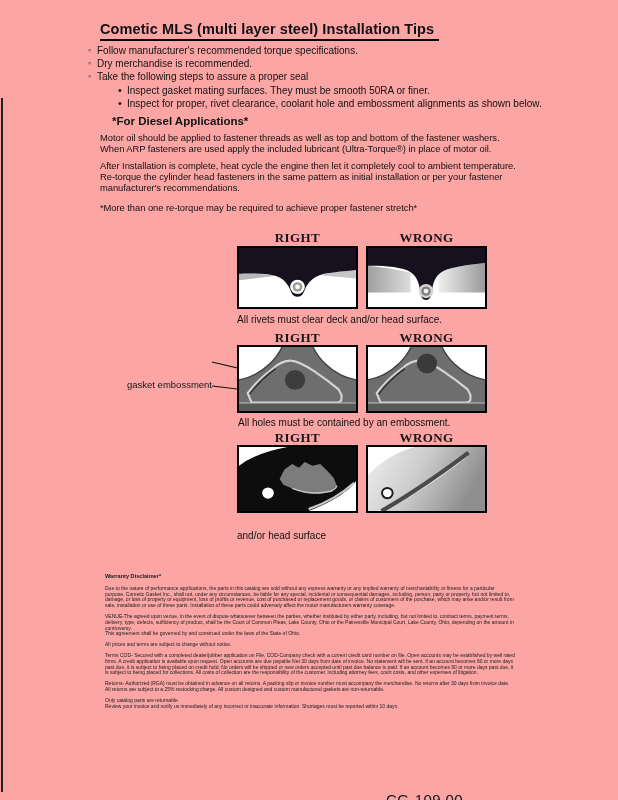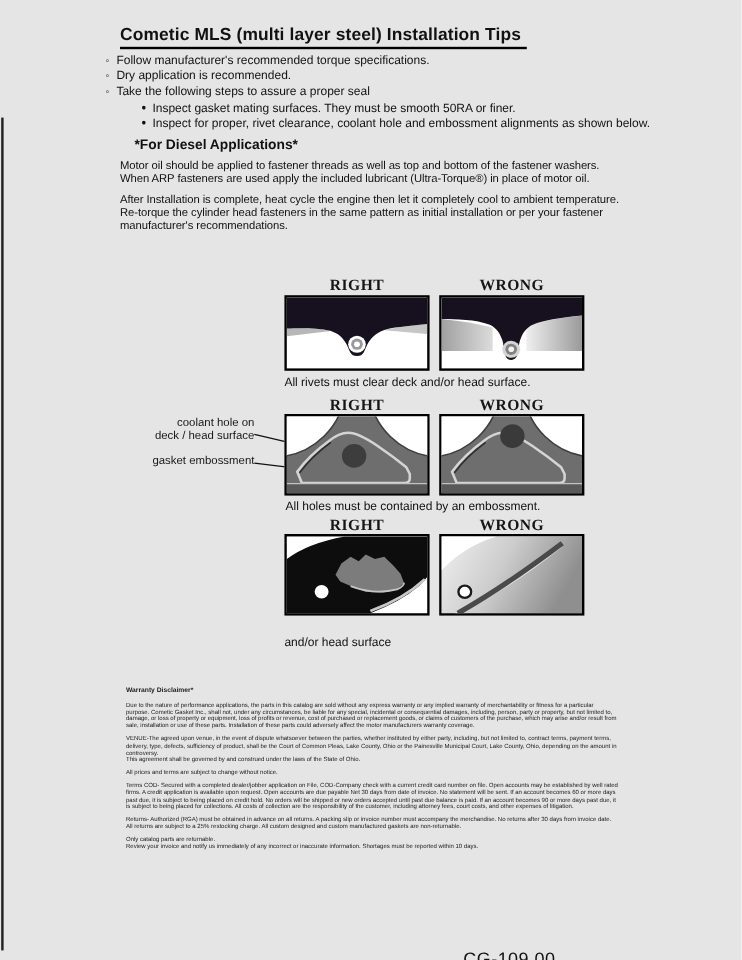--- a/index.html
+++ b/index.html
@@ -1,16 +1,16 @@
 <!DOCTYPE html>
 <html><head>
 <meta charset="utf-8">
 <style>
   html,body{margin:0;padding:0;background:#fff;}
-  .page{position:relative;width:618px;height:800px;background:#e5e5e5;overflow:hidden;
+  .page{position:relative;width:618px;height:800px;background:#fca5a5;overflow:hidden;
         font-family:"Liberation Sans", sans-serif;color:#111;}
   .scan-line{position:absolute;left:1px;top:98px;width:1.6px;height:694px;background:#1f1f1f;}
 
   .title{position:absolute;left:100px;top:21px;font-size:14.5px;font-weight:bold;
          border-bottom:2px solid #000;padding:0 5px 2px 0;letter-spacing:0.1px;}
 
   .bullets{position:absolute;left:88px;top:44px;font-size:10px;line-height:13.2px;}
   .b-row{display:flex;align-items:flex-start;}
   .b-row.sub{margin-left:30px;}
   .b-mark{width:9px;flex:0 0 9px;font-size:9px;line-height:13.2px;}
@@ -45,39 +45,40 @@
 
   <div class="title">Cometic MLS (multi layer steel) Installation Tips</div>
 
   <div class="bullets">
     <div class="b-row">
       <span class="b-mark">◦</span>
       <span>Follow manufacturer's recommended torque specifications.</span>
     </div>
     <div class="b-row">
       <span class="b-mark">◦</span>
-      <span>Dry application is recommended.</span>
+      <span>Dry merchandise is recommended.</span>
     </div>
     <div class="b-row">
       <span class="b-mark">◦</span>
       <span>Take the following steps to assure a proper seal</span>
     </div>
     <div class="b-row sub">
       <span class="b-mark dot">•</span>
       <span>Inspect gasket mating surfaces.  They must be smooth 50RA or finer.</span>
     </div>
     <div class="b-row sub">
       <span class="b-mark dot">•</span>
       <span>Inspect for proper, rivet clearance, coolant hole and embossment alignments as shown below.</span>
     </div>
   </div>
 
   <div class="dzl-head">*For Diesel Applications*</div>
   <div class="para p2">After Installation is complete, heat cycle the engine then let it completely cool to ambient temperature. Re-torque the cylinder head fasteners in the same pattern as initial installation or per your fastener manufacturer's recommendations.</div>
   <div class="para p1">Motor oil should be applied to fastener threads as well as top and bottom of the fastener washers. When ARP fasteners are used apply the included lubricant (Ultra-Torque®) in place of motor oil.</div>
+  <div class="para p3">*More than one re-torque may be required to achieve proper fastener stretch*</div>
 
   <div class="lbl" style="left:237px;top:230px;">RIGHT</div>
   <div class="lbl" style="left:366px;top:230px;">WRONG</div>
 
   <div class="panel" style="left:237px;top:246px;">
     <svg viewBox="0 0 121 63" preserveAspectRatio="none">
       <path d="M0,27.5 C12,27 26,27.3 38,29.7 L0,34.5 Z" fill="#b7b7b7"></path>
       <path d="M121,23.5 C106,25.2 94,26.3 84,29 L121,32.5 Z" fill="#c6c6c6"></path>
       <path d="M0,0 H121 V23.5 C103,25.5 90,26.5 83.5,29 C76,32 72.5,36 69.5,41.5 C66.5,47.5 66.5,52 60.5,52 C54.5,52 54.5,47.5 51.5,41.5 C48.5,36 45,32 37.5,29.5 C27,26.8 10,27 0,27.5 Z" fill="#17101f"></path>
       <g>
@@ -109,24 +110,20 @@
         <circle cx="60" cy="46" r="2.5" fill="#f2f2f2"></circle>
       </g>
     </svg>
   </div>
 
   <div class="caption" style="left:237px;top:313px;">All rivets must clear deck and/or head surface.</div>
 
   <div class="lbl" style="left:237px;top:330px;">RIGHT</div>
   <div class="lbl" style="left:366px;top:330px;">WRONG</div>
 
-  <div class="anno" style="top:347px;">
-    <span>coolant hole on</span><br>
-    <span>deck / head surface</span>
-  </div>
   <div class="anno" style="top:379px;">gasket embossment</div>
 
   <svg class="anno-lines" width="110" height="60">
     <line x1="12" y1="17" x2="93" y2="36" stroke="#111" stroke-width="1.1"></line>
     <line x1="12" y1="41" x2="62" y2="47" stroke="#111" stroke-width="1.1"></line>
   </svg>
 
   <div class="panel tall" style="left:237px;top:345px;">
     <svg viewBox="0 0 121 68" preserveAspectRatio="none">
       <rect x="0" y="0" width="121" height="68" fill="#6e6e6e"></rect>

